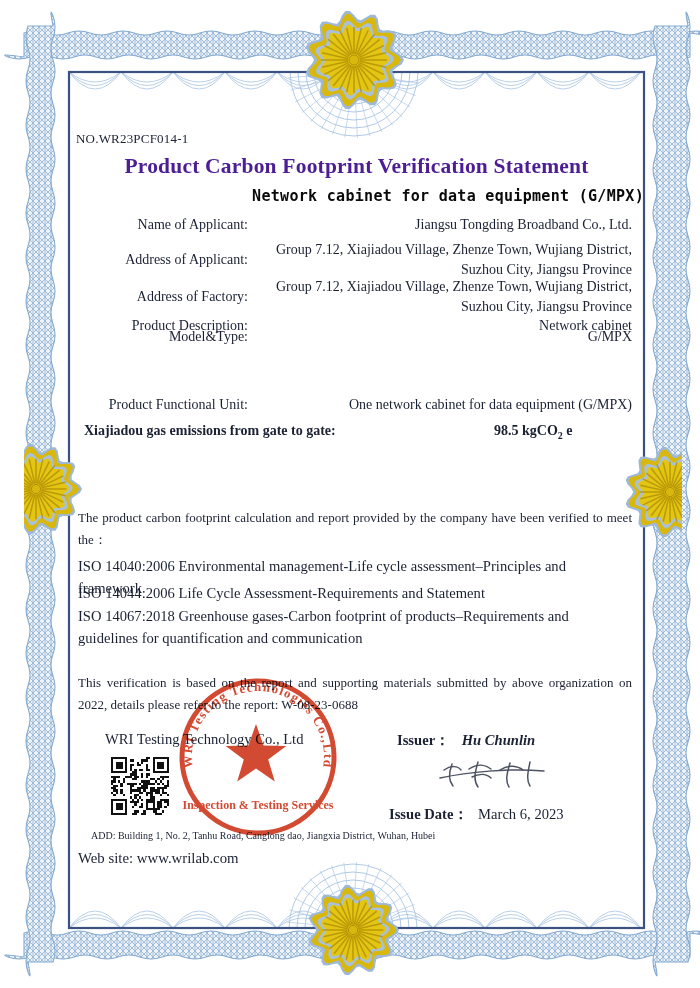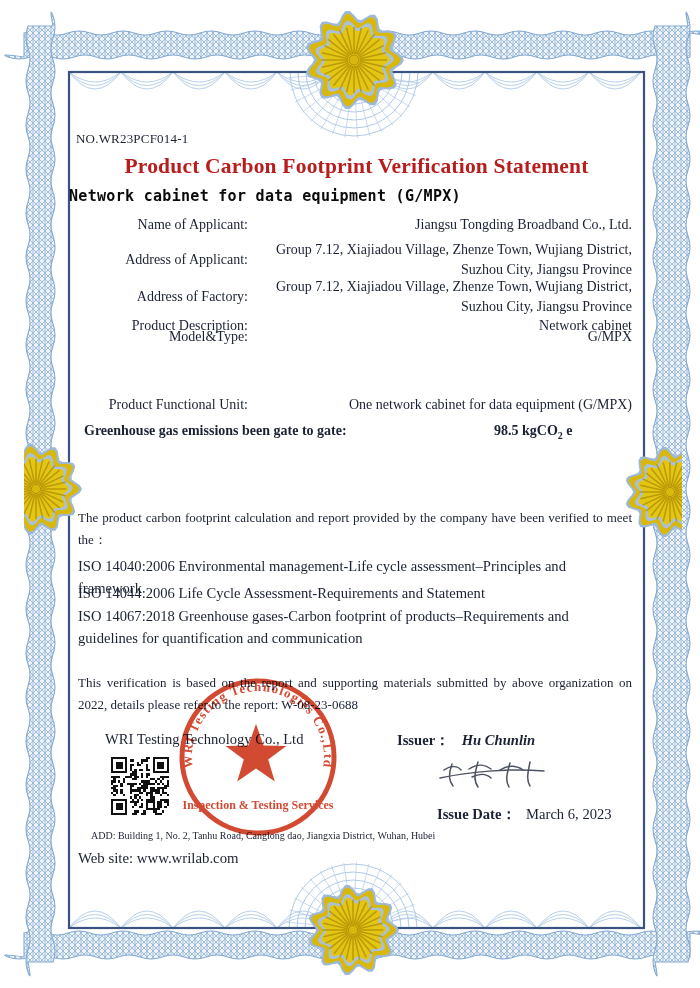--- a/index.html
+++ b/index.html
@@ -3,37 +3,37 @@
 <meta charset="utf-8">
 <style>
   html,body{margin:0;padding:0;background:#ffffff;}
   body{width:700px;height:988px;position:relative;overflow:hidden;
        font-family:"Liberation Serif",serif;color:#1a2133;}
   #deco{position:absolute;left:0;top:0;z-index:0;}
   #content{position:absolute;left:0;top:0;width:700px;height:988px;z-index:1;}
   .abs{position:absolute;}
   .cert-no{left:76px;top:131px;font-size:13px;letter-spacing:.2px;}
   .title-wrap{left:69px;top:154px;width:575px;text-align:center;}
-  .title{font-size:21.5px;font-weight:bold;color:#b91c1c;letter-spacing:.2px;}
-  .subtitle-wrap{left:69px;top:187px;width:575px;text-align:left;}
+  .title{font-size:21.5px;font-weight:bold;color:#4c1d95;letter-spacing:.2px;}
+  .subtitle-wrap{left:69px;top:187px;width:575px;text-align:right;}
   .subtitle{font-family:"DejaVu Sans Mono",monospace;font-weight:bold;font-size:15px;color:#0a0a0a;letter-spacing:.3px;}
   .trow{position:absolute;left:84px;width:548px;display:grid;grid-template-columns:164px 1fr;
         font-size:14px;line-height:19.5px;align-items:center;text-align:right;}
   .b{font-weight:bold;}
   .em-row{position:absolute;left:84px;width:548px;font-size:14px;line-height:19.5px;}
   .em-val{position:absolute;left:410px;top:0;white-space:nowrap;}
   .em-val sub{font-size:10px;}
   .para{position:absolute;left:78px;width:554px;font-size:13px;line-height:21.5px;text-align:justify;}
   .iso{position:absolute;left:78px;width:554px;font-size:14.6px;line-height:21.5px;}
   .company{left:105px;top:731px;font-size:14.6px;}
   .qr-box{left:111px;top:757px;width:58px;height:58px;}
   .issuer{left:397px;top:731px;font-size:14.6px;white-space:nowrap;}
   .issuer .name{font-style:italic;padding-left:12px;font-weight:bold;}
   .sig-box{left:438px;top:756px;}
-  .issue-date{left:389px;top:805px;font-size:14.6px;white-space:nowrap;margin-left:48px;}
+  .issue-date{left:389px;top:805px;font-size:14.6px;white-space:nowrap;}
   .issue-date .val{padding-left:10px;}
   .addr{left:91px;top:830px;font-size:10px;}
   .web{left:78px;top:850px;font-size:14.8px;}
   #stamp{position:absolute;left:173px;top:672px;width:170px;height:170px;z-index:2;
          mix-blend-mode:multiply;opacity:.92;}
   #stamp text{fill:#cf3a20;font-family:"Liberation Serif",serif;font-weight:bold;}
 </style>
 </head>
 <body>
 
@@ -279,21 +279,21 @@
   <div class="trow" style="top:327px">
     <span>Model&amp;Type:</span>
     <span>G/MPX</span>
   </div>
   <div class="trow" style="top:395px">
     <span>Product Functional Unit:</span>
     <span>One network cabinet for data equipment (G/MPX)</span>
   </div>
 
   <div class="em-row" style="top:421px">
-    <span class="b">Greenhouse gas emissions been gate to gate:</span>
+    <span class="b">Xiajiadou gas emissions from gate to gate:</span>
     <span class="em-val b"><span>98.5 kgCO</span><sub>2</sub><span> e</span></span>
   </div>
 
   <div class="para" style="top:507px">The product carbon footprint calculation and report provided by the company have been verified to meet the：</div>
   <div class="iso" style="top:556px">ISO 14040:2006 Environmental management-Life cycle assessment–Principles and framework</div>
   <div class="iso" style="top:583px">ISO 14044:2006 Life Cycle Assessment-Requirements and Statement</div>
   <div class="iso" style="top:606px">ISO 14067:2018 Greenhouse gases-Carbon footprint of products–Requirements and guidelines for quantification and communication</div>
 
   <div class="para" style="top:672px">This verification is based on the report and supporting materials submitted by above organization on 2022, details please refer to the report: W-08-23-0688</div>
 

